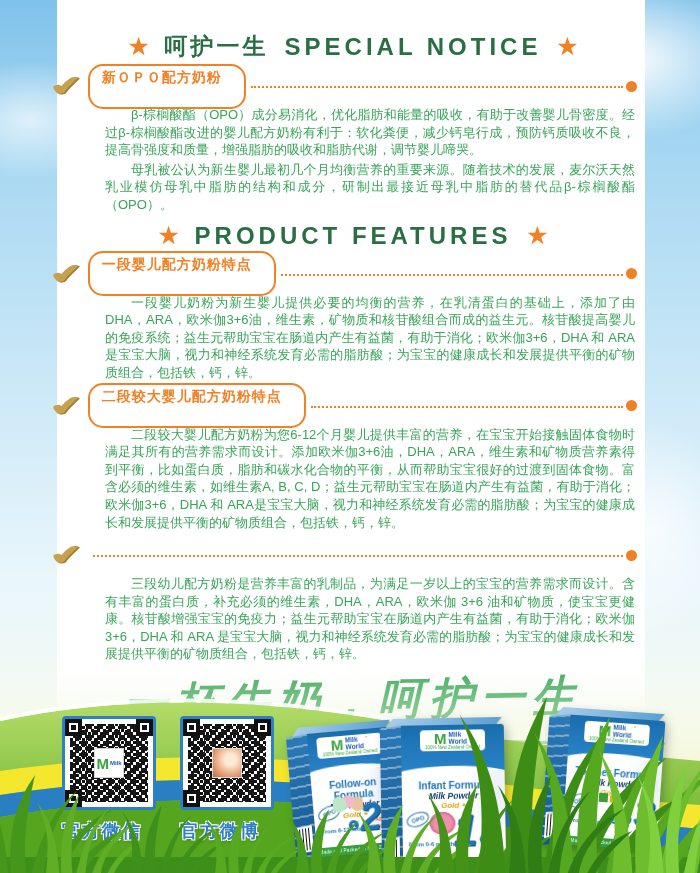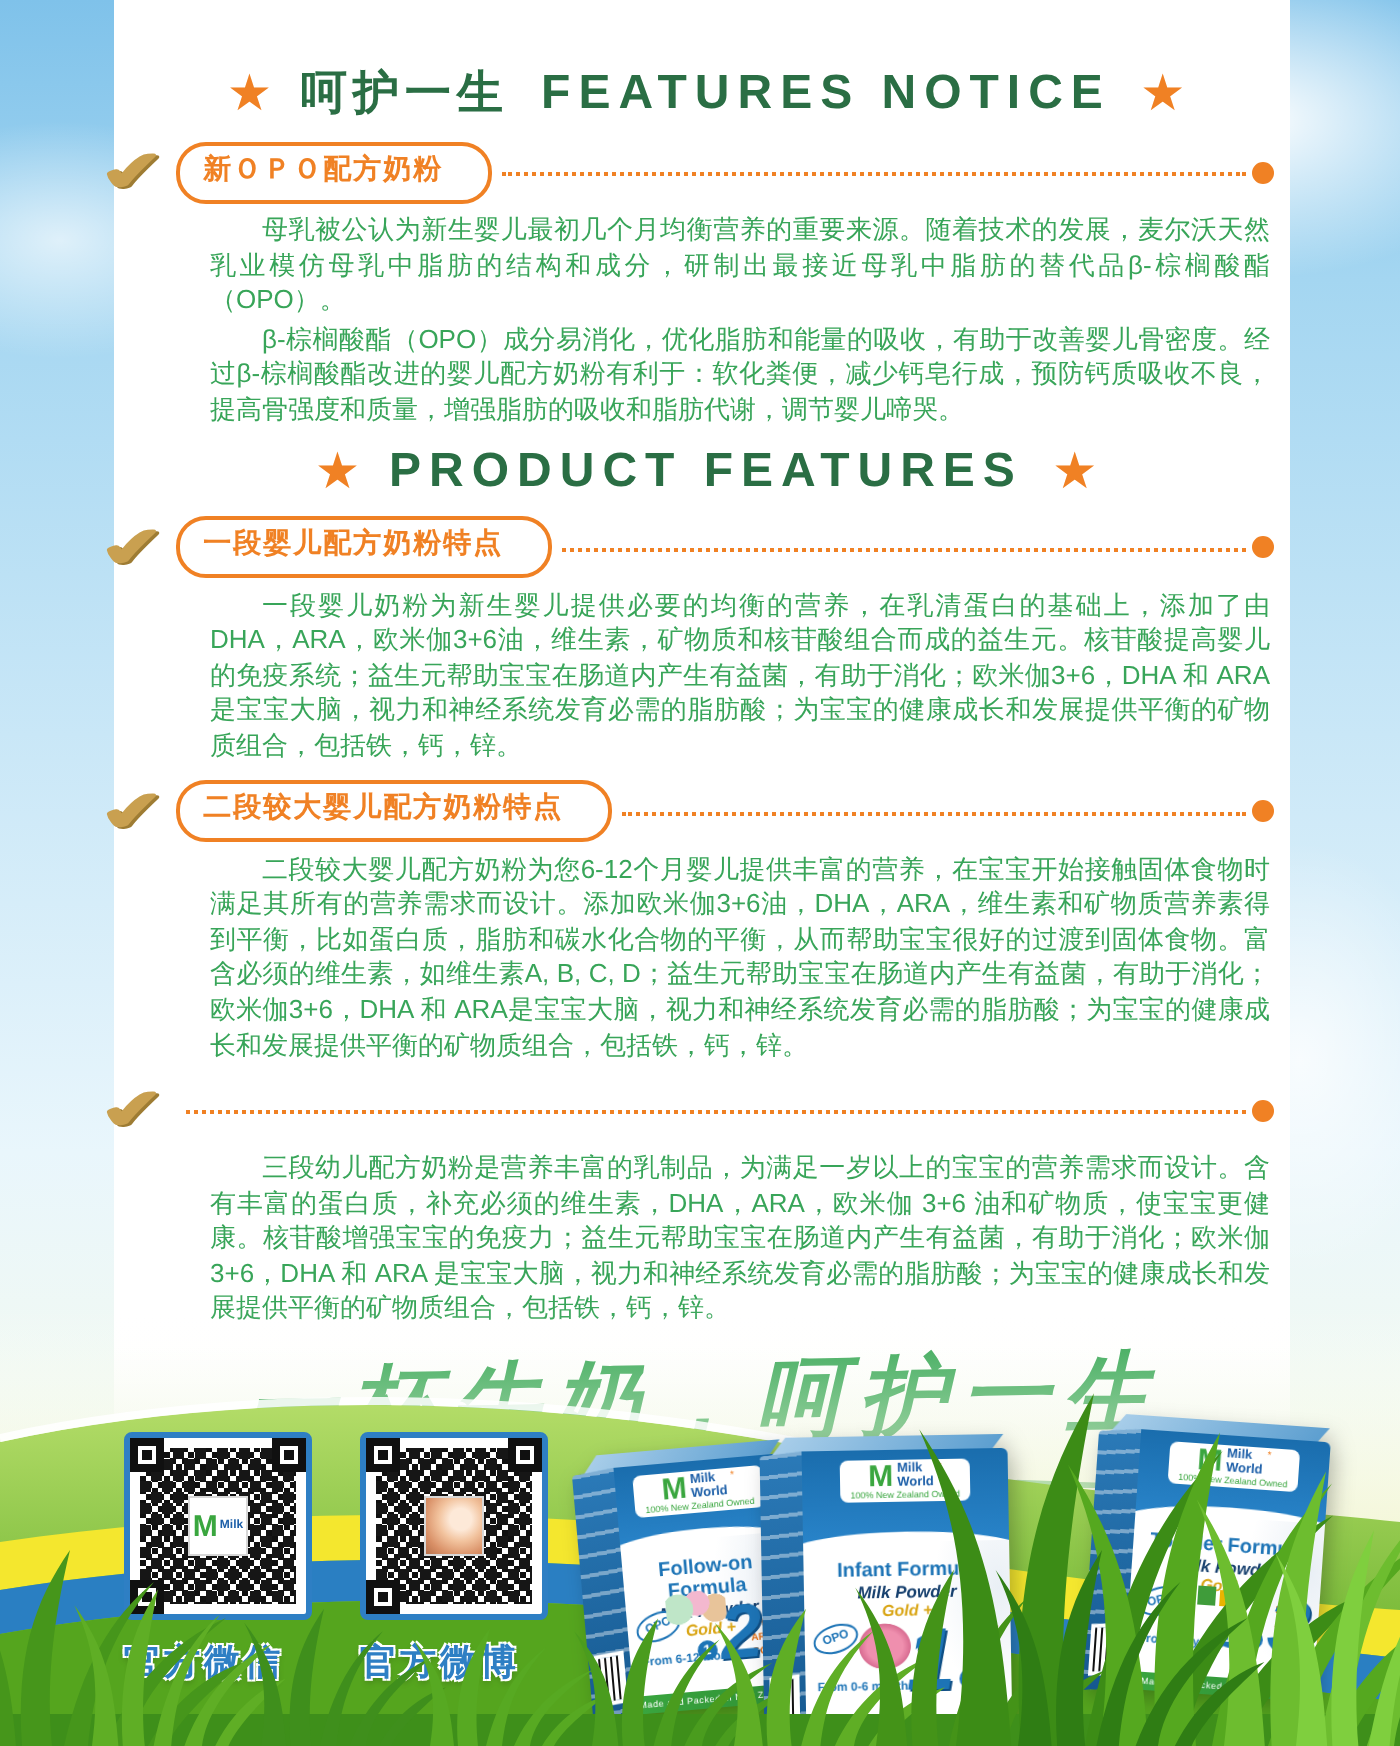--- a/index.html
+++ b/index.html
@@ -24,21 +24,21 @@
   .sec-head.second{margin-top:8px;}
   .sec-head .zh{font-size:23px; letter-spacing:3px;}
   .sec-head .en{font-size:24px; letter-spacing:4px;}
   .star{color:#f08124; font-size:22px; line-height:22px;}
 
   .tag-row{display:flex; align-items:center; margin:9px 0 5px -16px; height:30px;}
   .check{color:#c9a050; font-size:27px; font-weight:bold; line-height:26px;
     transform:scaleX(1.5) rotate(-6deg); margin:0 10px 0 2px;
     text-shadow:1px 1px 0 #9e7c33;}
   .pill{border:2px solid #f08124; color:#f08124; border-radius:15px;
-    padding:3px 22px 6px 12px; font-size:14px; font-weight:bold; letter-spacing:1px;
+    padding:3px 22px 20px 12px; font-size:14px; font-weight:bold; letter-spacing:1px;
     white-space:nowrap; background:#fff;}
   .leader{flex:1; border-bottom:2px dotted #f08124; margin:0 3px 0 5px; position:relative; top:1px;}
   .leader-dot{width:11px; height:11px; border-radius:50%; background:#f08124; flex:none;}
 
   .para{color:#38a559; font-size:13px; line-height:17.6px; text-align:justify;
     text-indent:2em; margin:2px 2px 0 36px;}
 
   .slogan{text-align:center; color:#2ba24b; font-size:44px; font-weight:bold; font-style:italic;
     letter-spacing:7px; margin-top:8px; font-family:"DejaVu Serif", serif; transform:rotate(-1deg);}
   .swoosh{display:block; margin:2px auto 0;}
@@ -132,32 +132,32 @@
 <div class="stage">
   <div class="cloud c1"></div>
   <div class="cloud c2"></div>
   <div class="cloud c3"></div>
 
   <div class="panel">
 
     <div class="sec-head">
       <span class="star">★</span>
       <span class="zh">呵护一生</span>
-      <span class="en">FEATURES NOTICE</span>
+      <span class="en">SPECIAL NOTICE</span>
       <span class="star">★</span>
     </div>
 
     <div class="tag-row">
       <span class="check">✔</span>
       <span class="pill">新ＯＰＯ配方奶粉</span>
       <span class="leader"></span>
       <span class="leader-dot"></span>
     </div>
+    <p class="para">β-棕榈酸酯（OPO）成分易消化，优化脂肪和能量的吸收，有助于改善婴儿骨密度。经过β-棕榈酸酯改进的婴儿配方奶粉有利于：软化粪便，减少钙皂行成，预防钙质吸收不良，提高骨强度和质量，增强脂肪的吸收和脂肪代谢，调节婴儿啼哭。</p>
     <p class="para">母乳被公认为新生婴儿最初几个月均衡营养的重要来源。随着技术的发展，麦尔沃天然乳业模仿母乳中脂肪的结构和成分，研制出最接近母乳中脂肪的替代品β-棕榈酸酯（OPO）。</p>
-    <p class="para">β-棕榈酸酯（OPO）成分易消化，优化脂肪和能量的吸收，有助于改善婴儿骨密度。经过β-棕榈酸酯改进的婴儿配方奶粉有利于：软化粪便，减少钙皂行成，预防钙质吸收不良，提高骨强度和质量，增强脂肪的吸收和脂肪代谢，调节婴儿啼哭。</p>
 
     <div class="sec-head second">
       <span class="star">★</span>
       <span class="en">PRODUCT FEATURES</span>
       <span class="star">★</span>
     </div>
 
     <div class="tag-row">
       <span class="check">✔</span>
       <span class="pill">一段婴儿配方奶粉特点</span>

